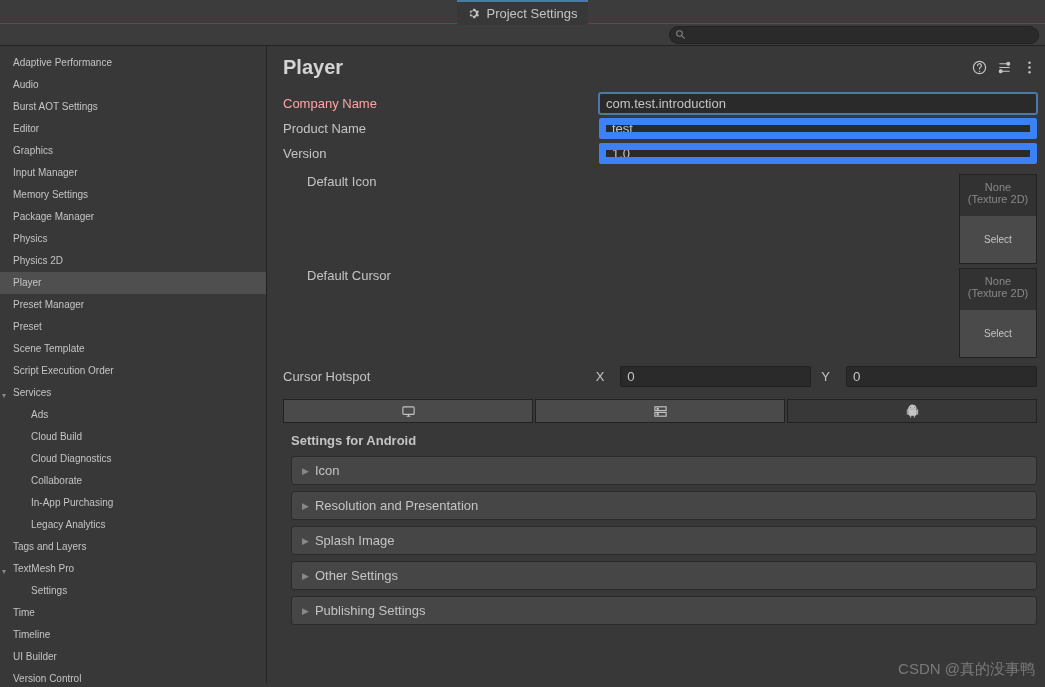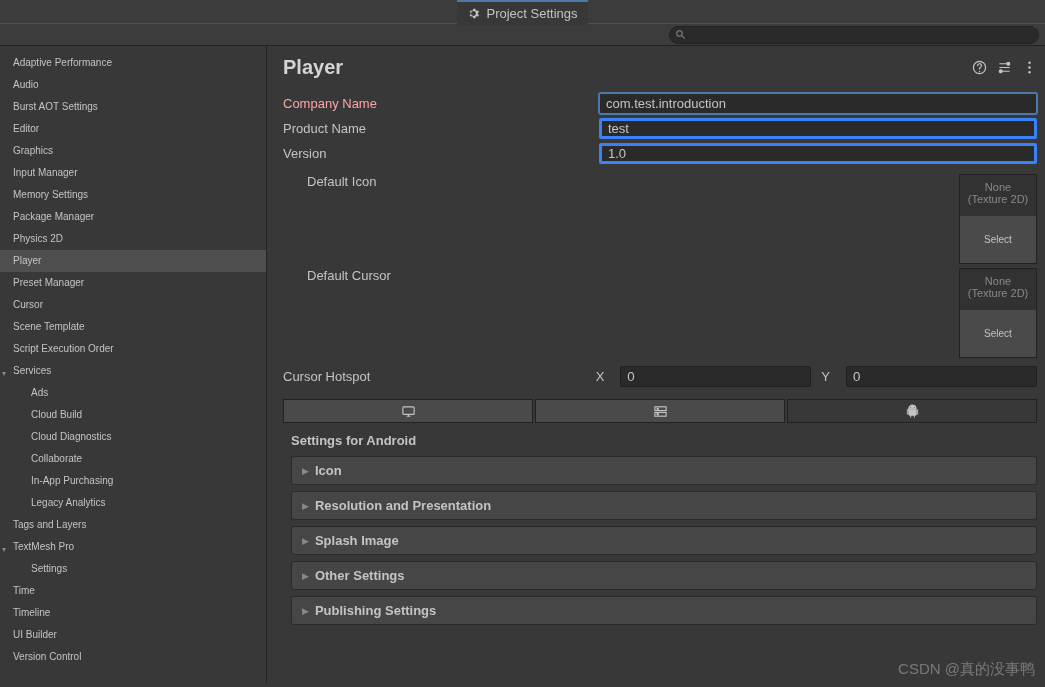--- a/index.html
+++ b/index.html
@@ -124,21 +124,21 @@
   min-height: 21px;
 }
 .form-label {
   width: 316px;
   font-size: 13px;
 }
 .form-label.highlight { color: #fca5a5; }
 .form-input {
   flex: 1;
   background: #2a2a2a;
-  border: 3px solid #3b82f6;
+  border: 7px solid #3b82f6;
   border-radius: 2px;
   padding: 2px 6px;
   color: #c4c4c4;
   font-size: 13px;
   height: 21px;
 }
 .form-input.focused {
   border: 1px solid #4b7aa8;
   box-shadow: 0 0 0 1px #4b7aa8;
 }
@@ -223,21 +223,21 @@
   display: flex;
   align-items: center;
   gap: 6px;
   cursor: pointer;
 }
 .foldout .arrow {
   font-size: 9px;
   color: #888;
 }
 .foldout .label {
-  font-weight: 700;
+  font-weight: 400;
   font-size: 13px;
   text-align: right;
 }
 .watermark {
   position: absolute;
   right: 10px;
   bottom: 8px;
   font-size: 15px;
   color: rgba(200,200,200,0.45);
   pointer-events: none;
@@ -281,24 +281,25 @@
 <div class="main">
   <div class="sidebar" id="sidebar">
       <div class="sidebar-item">Adaptive Performance</div>
       <div class="sidebar-item">Audio</div>
       <div class="sidebar-item">Burst AOT Settings</div>
       <div class="sidebar-item">Editor</div>
       <div class="sidebar-item">Graphics</div>
       <div class="sidebar-item">Input Manager</div>
       <div class="sidebar-item">Memory Settings</div>
       <div class="sidebar-item">Package Manager</div>
+      <div class="sidebar-item">Physics</div>
       <div class="sidebar-item">Physics 2D</div>
       <div class="sidebar-item selected">Player</div>
       <div class="sidebar-item">Preset Manager</div>
-      <div class="sidebar-item">Cursor</div>
+      <div class="sidebar-item">Preset</div>
       <div class="sidebar-item">Scene Template</div>
       <div class="sidebar-item">Script Execution Order</div>
       <div class="sidebar-item expandable">Services</div>
       <div class="sidebar-item child">Ads</div>
       <div class="sidebar-item child">Cloud Build</div>
       <div class="sidebar-item child">Cloud Diagnostics</div>
       <div class="sidebar-item child">Collaborate</div>
       <div class="sidebar-item child">In-App Purchasing</div>
       <div class="sidebar-item child">Legacy Analytics</div>
       <div class="sidebar-item">Tags and Layers</div>

